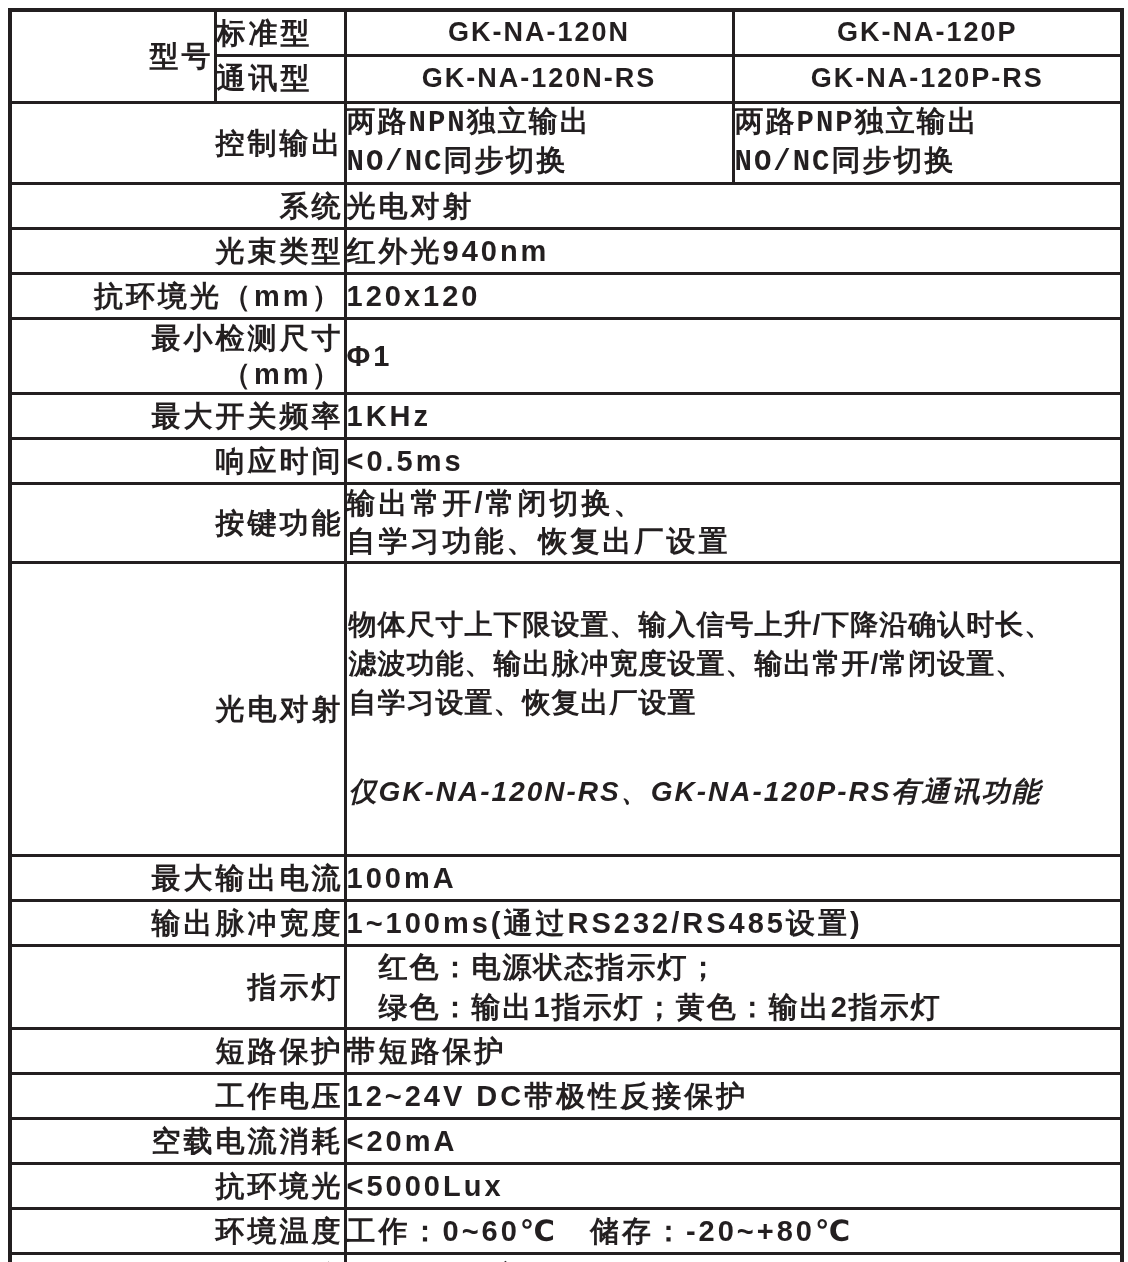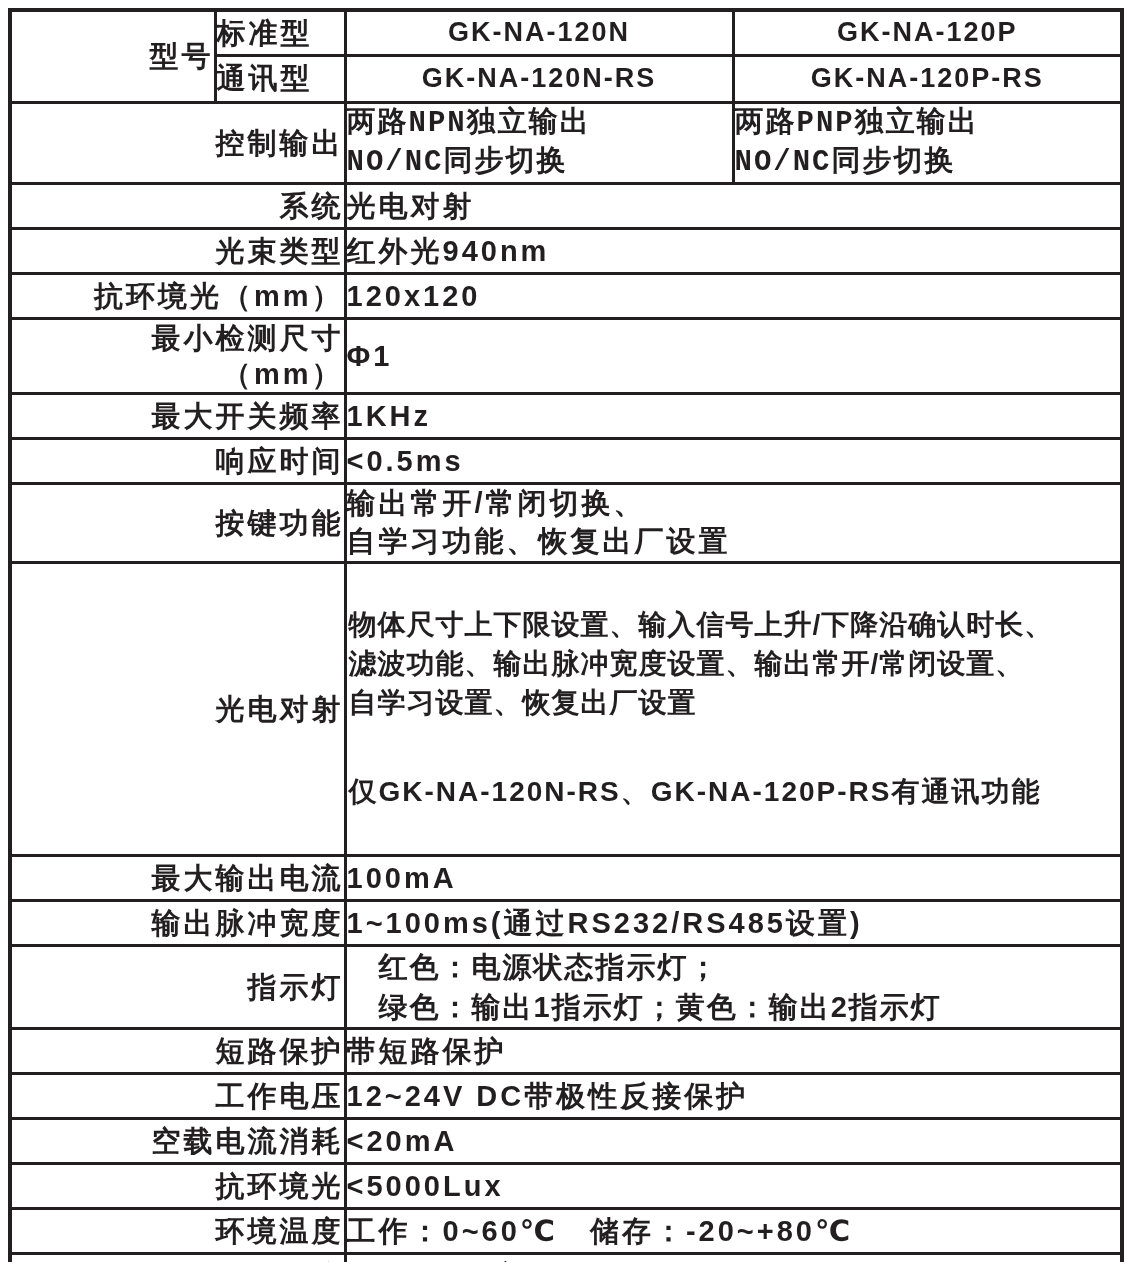--- a/index.html
+++ b/index.html
@@ -53,21 +53,21 @@
   tr.h-model1  { height: 45px; }
   tr.h-model2  { height: 47px; }
   tr.h-ctrl    { height: 81px; }
   tr.h-single  { height: 45px; }
   tr.h-keys    { height: 72px; }
   tr.h-comm    { height: 162px; }
   tr.h-led     { height: 82px; }
 
   tr.h-ctrl td.val { line-height: 1.35; letter-spacing: 2px; font-family: Liberation Mono, monospace; }
   tr.h-comm td.val { font-size: 28px; letter-spacing: 1px; line-height: 1.38; padding: 4px 2px; }
-  tr.h-comm .comm-note { margin-top: 12px; letter-spacing: 2px; }
+  tr.h-comm .comm-note { margin-top: 12px; letter-spacing: 2px; font-style: italic; }
   tr.h-led td.val { line-height: 1.38; letter-spacing: 2px; padding-left: 32px; }
   tr.h-keys td.val { line-height: 1.3; }
 </style>
 </head>
 <body>
 
 <table class="spec">
   <colgroup>
     <col class="c-a">
       <col class="c-b">

